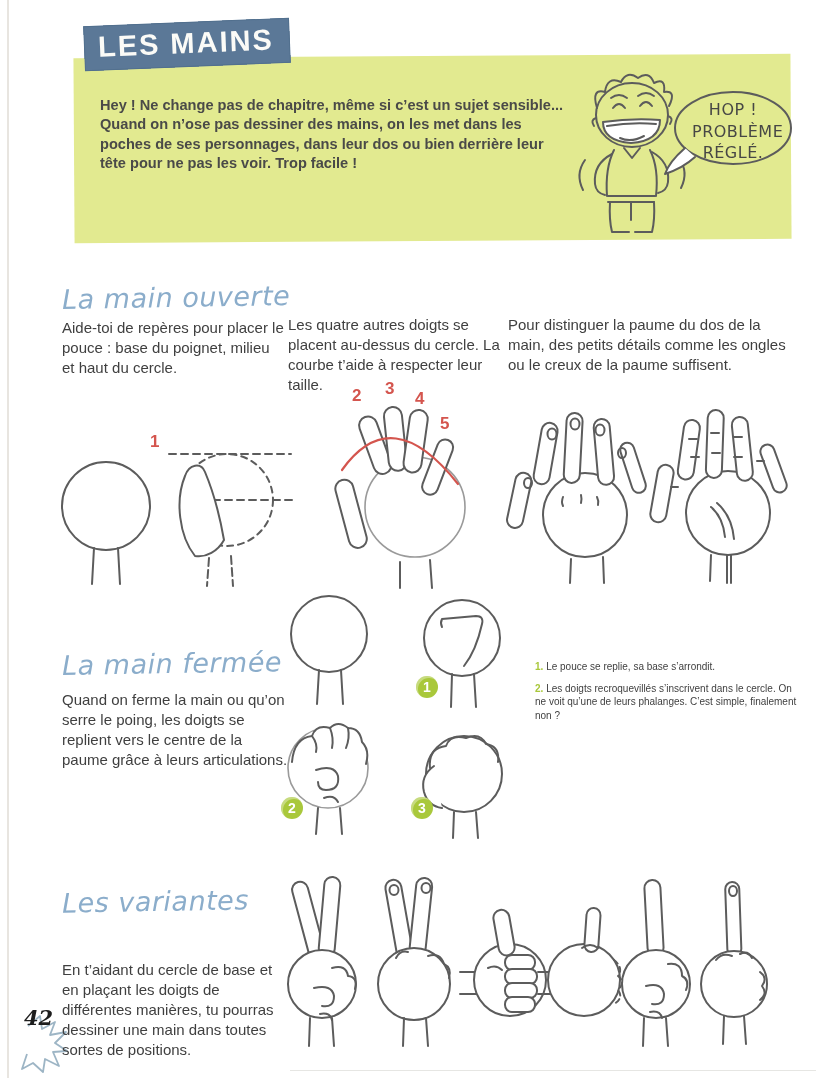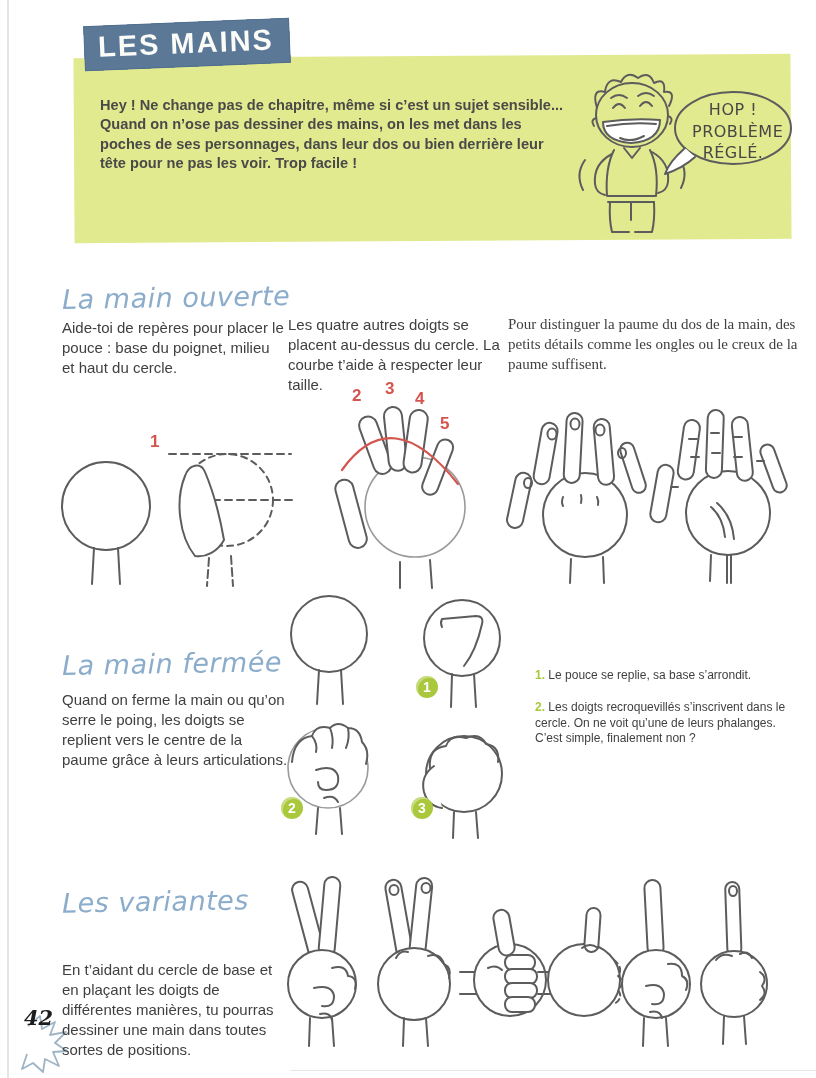--- a/index.html
+++ b/index.html
@@ -27,21 +27,21 @@
   .para{font-size:15px;line-height:1.33;color:#3f3f3f;z-index:2;}
   .para + .para{}
   
   .rednum{color:#d4554e;font-weight:bold;font-size:17px;font-family:"Liberation Sans",sans-serif;z-index:4;}
   
   .badge{width:22px;height:22px;border-radius:50%;background:#a9c83b;color:#ffffff;font-weight:bold;
          font-size:14px;text-align:center;line-height:22px;z-index:4;
          box-shadow:inset 2px 2px 0 rgba(255,255,255,.35);}
   
   .steps{left:535px;top:652px;width:266px;z-index:2;}
-  .steps p{margin:16px 0 9px 0;font-size:12px;line-height:1.32;color:#3f3f3f;}
+  .steps p{margin:8px 0 9px 0;font-size:10px;line-height:1.32;color:#3f3f3f;}
   .steps .n{color:#a9c83b;font-weight:bold;}
   
   .pagenum{left:24px;top:1005px;font-family:"DejaVu Serif",serif;font-weight:bold;font-style:italic;
            font-size:21px;color:#1d1d1d;z-index:3;}
   svg{overflow:visible;}
   .sk{stroke:#5c5c5c;stroke-width:2;fill:none;stroke-linecap:round;stroke-linejoin:round;}
   .skw{stroke:#5c5c5c;stroke-width:2;fill:#ffffff;stroke-linecap:round;stroke-linejoin:round;}
   .skl{stroke:#9a9a9a;stroke-width:1.6;fill:none;}
   .red{stroke:#d4554e;stroke-width:2.2;fill:none;stroke-linecap:round;}
 </style>
@@ -81,21 +81,21 @@
     <path class="skw" d="M22 62 Q6 76 2 88 Q20 82 32 71" stroke-width="2" fill="#e2ea90" stroke="#5c5c5c"></path>
   </svg>
   <div class="abs bubble-text">HOP ! PROBLÈME RÉGLÉ.</div>
 
   <div class="abs heading" style="left:62px;top:282px;">La main ouverte</div>
 
   <div class="abs para" style="left:62px;top:318px;width:222px;">
     <div class="para">Aide-toi de repères pour placer le pouce : base du poignet, milieu et haut du cercle.</div>
   </div>
   <div class="abs para" style="left:288px;top:315px;width:214px;">Les quatre autres doigts se placent au-dessus du cercle. La courbe t’aide à respecter leur taille.</div>
-  <div class="abs para" style="left:508px;top:315px;width:292px;font-family:Liberation Serif, serif;">Pour distinguer la paume du dos de la main, des petits détails comme les ongles ou le creux de la paume suffisent.</div>
+  <div class="abs para" style="left:508px;top:315px;width:292px;">Pour distinguer la paume du dos de la main, des petits détails comme les ongles ou le creux de la paume suffisent.</div>
 
   <svg class="abs" style="left:58px;top:448px;" width="115" height="140" viewBox="0 0 115 140">
     <circle class="sk" cx="48" cy="58" r="44"></circle>
     <path class="sk" d="M36 100 L34 136 M60 100 L62 136"></path>
   </svg>
   <span class="abs rednum" style="left:150px;top:432px;">1</span>
 
   <svg class="abs" style="left:165px;top:438px;" width="130" height="152" viewBox="0 0 130 152">
     <circle class="sk" cx="62" cy="62" r="46" stroke-dasharray="6 5"></circle>
     <path class="sk" d="M4 16 H126" stroke-dasharray="7 5"></path>

